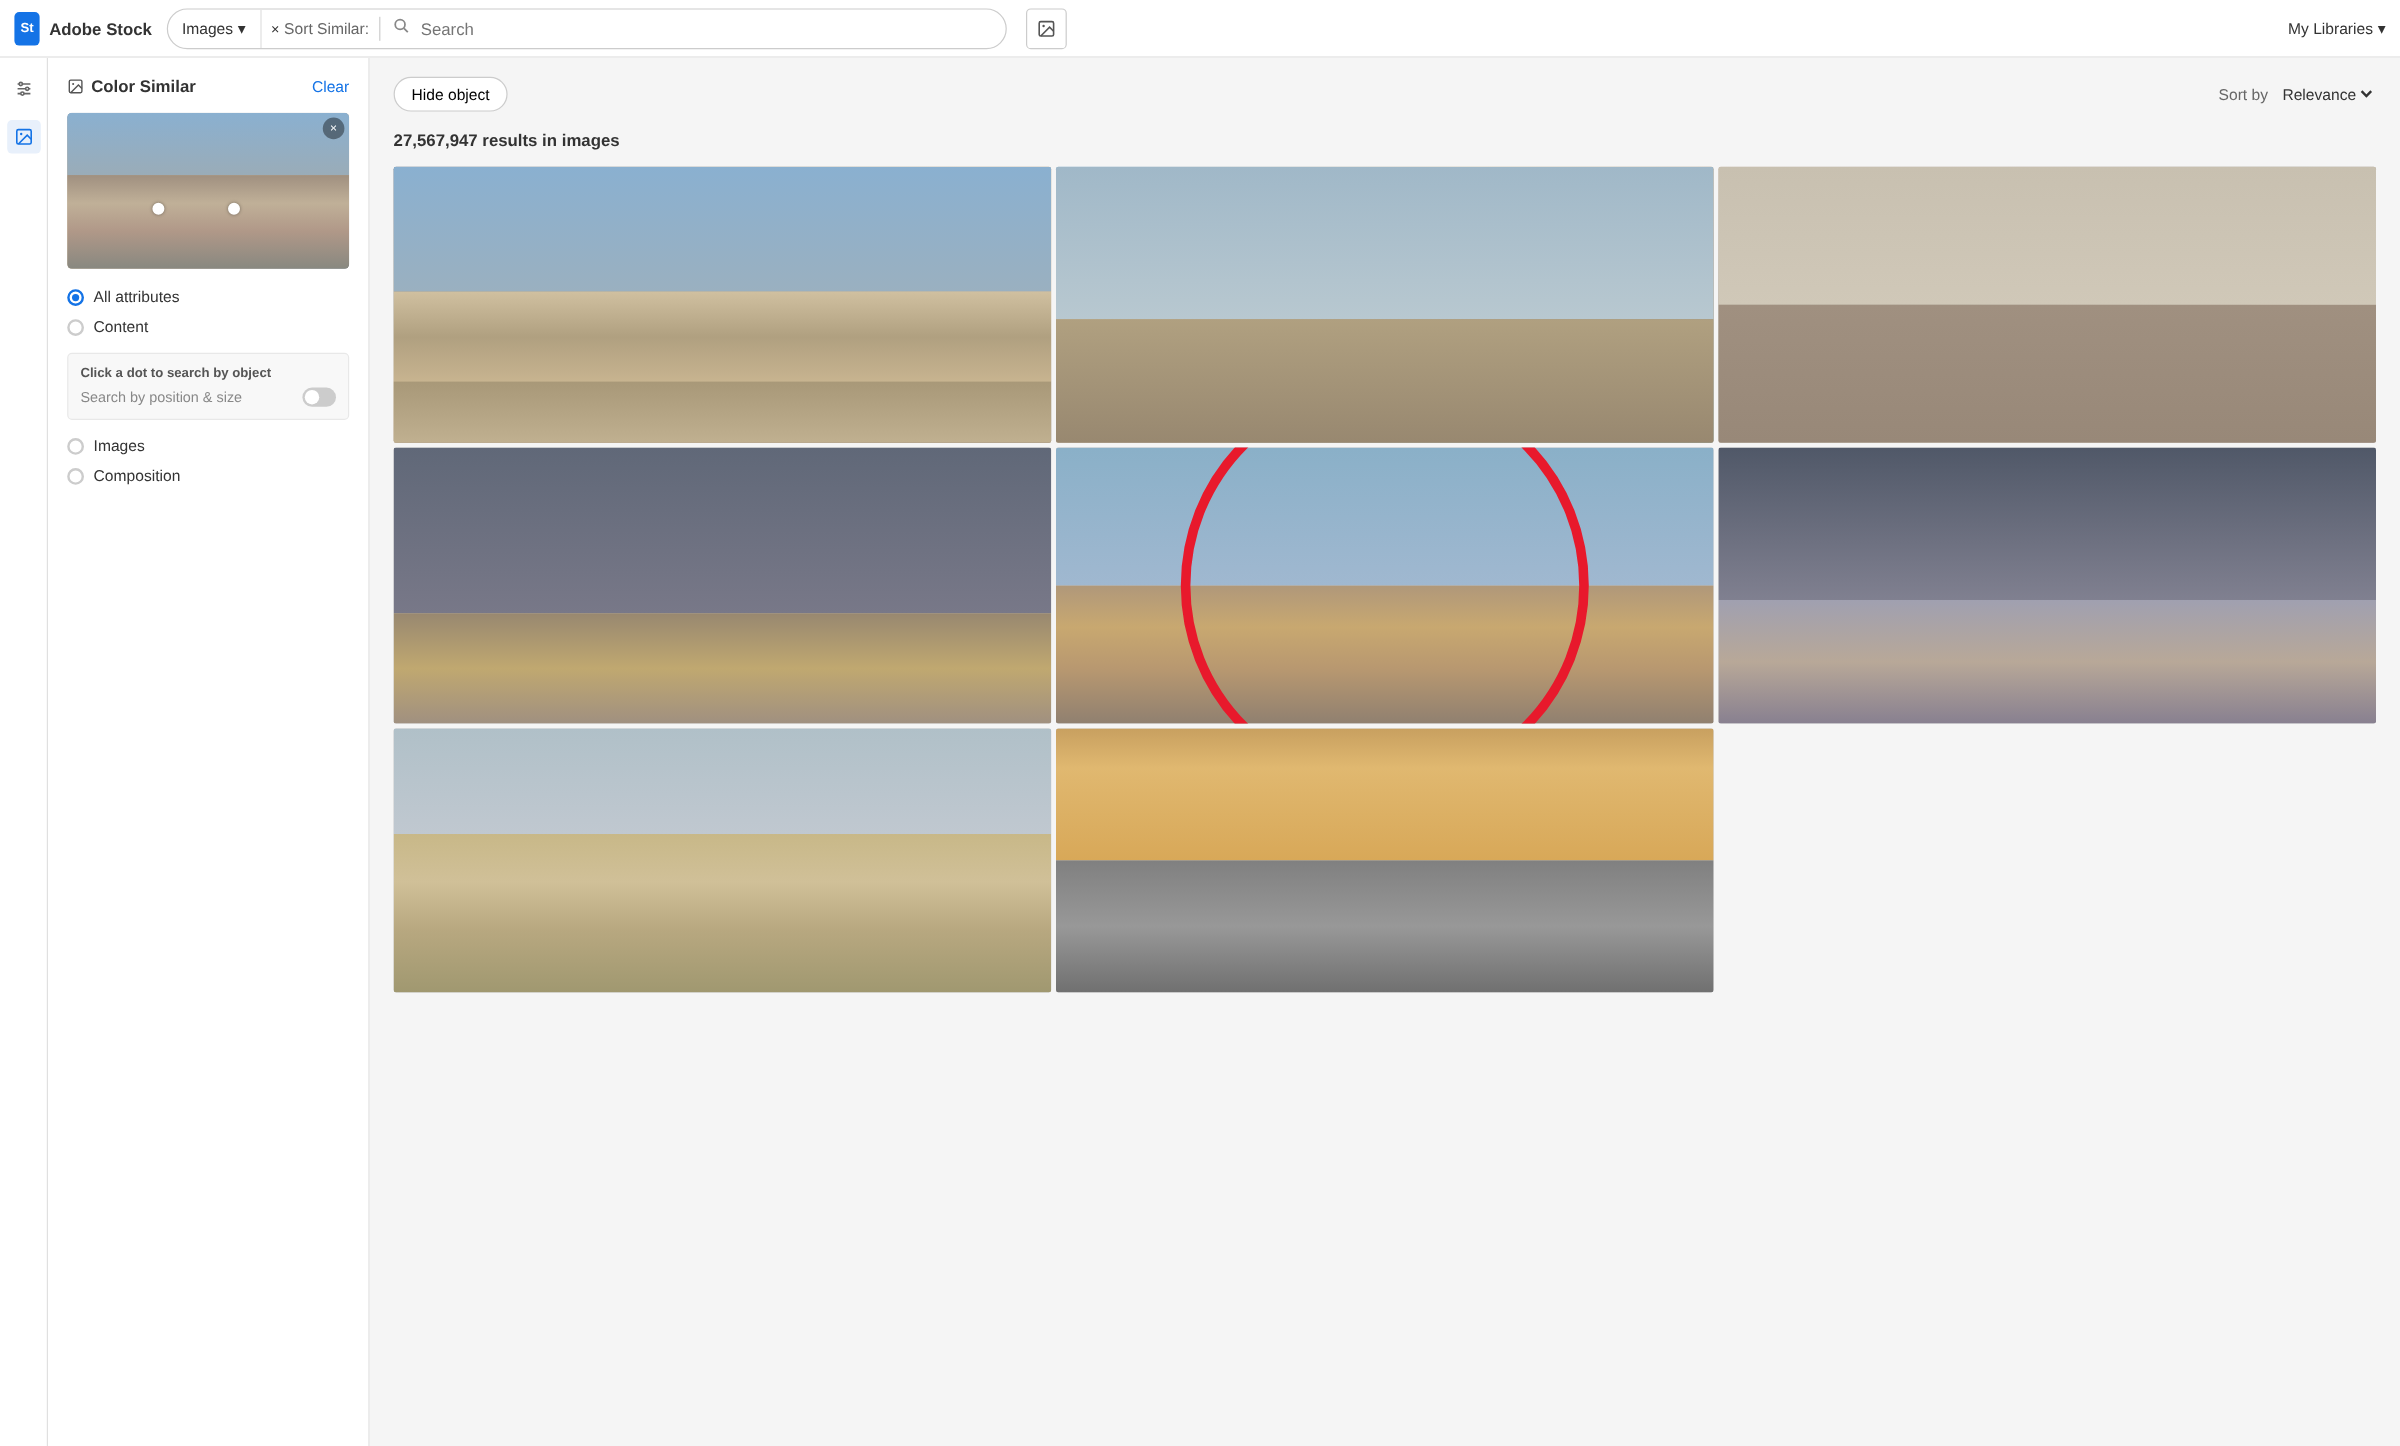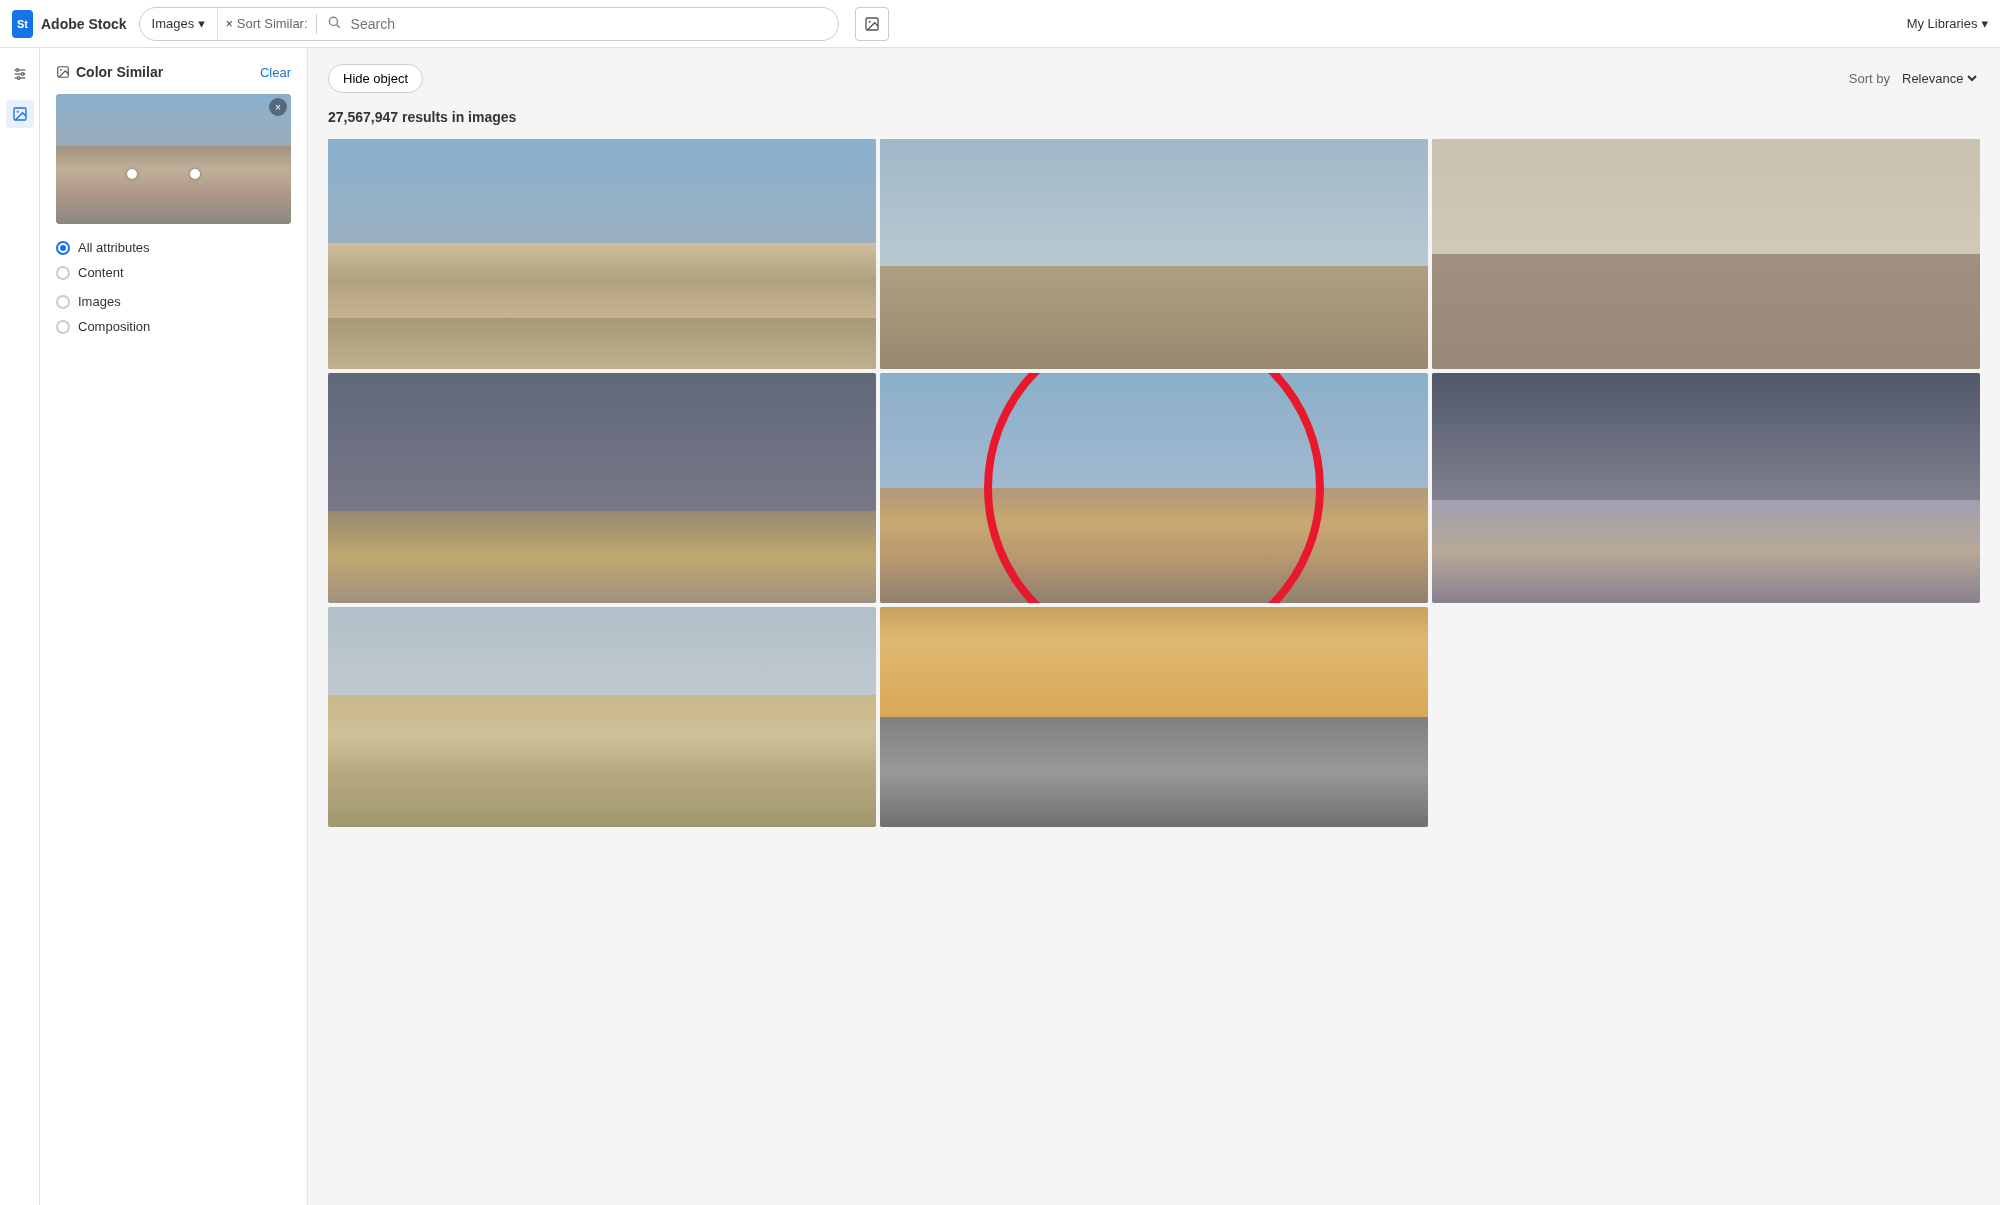--- a/index.html
+++ b/index.html
@@ -287,20 +287,27 @@
       <label class="radio-item">
         <div class="radio-circle selected"></div>
         <span>All attributes</span>
       </label>
       <label class="radio-item">
         <div class="radio-circle"></div>
         <span>Content</span>
       </label>
     </div>
 
+    <div class="object-search-box">
+      <div class="object-search-label">Click a dot to search by object</div>
+      <div class="position-size-row">
+        <span class="position-size-text">Search by position &amp; size</span>
+        <div class="toggle-switch"></div>
+      </div>
+    </div>
 
     <div class="radio-group">
       <label class="radio-item">
         <div class="radio-circle"></div>
         <span>Images</span>
       </label>
       <label class="radio-item">
         <div class="radio-circle"></div>
         <span>Composition</span>
       </label>

